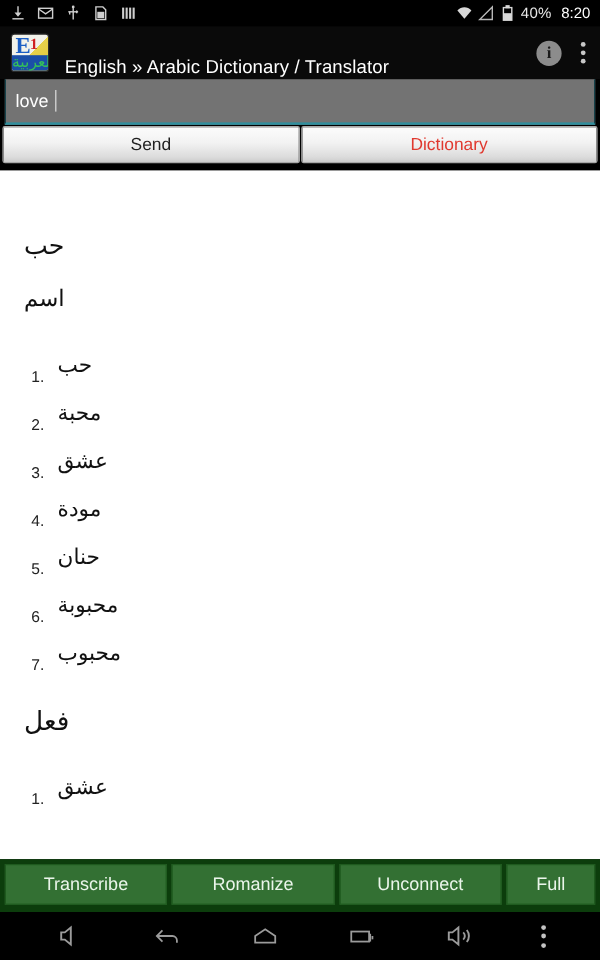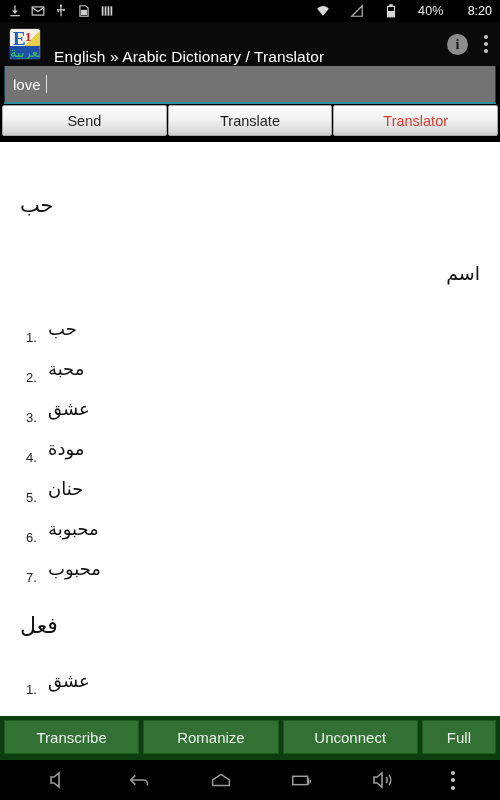--- a/index.html
+++ b/index.html
@@ -11,21 +11,21 @@
   }
   #app { position:relative; width:500px; height:800px; background:#000; }
 
   
   .statusbar {
     position:absolute; top:0; left:0; width:500px; height:22px;
     background:#000; display:flex; align-items:center;
     padding:0 8px; color:#cfcfcf;
   }
   .sb-left { display:flex; align-items:center; gap:9px; }
-  .sb-right { margin-left:auto; display:flex; align-items:center; gap:20px; }
+  .sb-right { margin-left:auto; display:flex; align-items:center; gap:4px; }
   .sb-ico { width:14px; height:14px; display:block; }
   .sb-text { font-size:12.5px; color:#e8e8e8; letter-spacing:.2px; }
   .sb-time { font-size:12.5px; color:#fff; margin-left:4px; }
 
   
   .titlebar {
     position:absolute; top:22px; left:0; width:500px; height:44px;
     background:#0a0a0a; display:flex; align-items:center; padding:0 10px;
   }
   .app-icon {
@@ -98,22 +98,22 @@
   .content {
     position:absolute; top:142px; left:0; width:500px; height:574px;
     background:#fff; overflow:hidden; padding:11px 20px;
     font-family:"DejaVu Sans","Liberation Sans", sans-serif;
   }
   .headword {
     font-size:21px; color:#111; direction:rtl; text-align:left;
     margin-top:42px; line-height:1;
   }
   .pos-label {
-    font-size:19px; color:#111; direction:rtl; text-align:right;
-    margin-top:48px; line-height:1;
+    font-size:19px; color:#111; direction:rtl; text-align:left;
+    margin-top:24px; line-height:1;
   }
   .sense-list { margin-top:24px; list-style:none; }
   .sense-item {
     position:relative; height:40px; padding-left:26px;
   }
   .sense-num {
     position:absolute; left:6px; bottom:2px;
     font-size:13px; color:#222;
     font-family:"Liberation Sans", sans-serif;
   }
@@ -220,22 +220,21 @@
 
   <div class="input-wrap">
     <div class="edit-field">
       <span class="edit-val">love</span>
       <span class="caret"></span>
     </div>
   </div>
 
   <div class="btn-row">
     <div class="abtn">Send</div>
-    <div class="abtn">Translate</div>
-    <div class="abtn accent">Translator</div>
+    <div class="abtn accent">Dictionary</div>
   </div>
 
   <div class="content">
     <div class="headword">حب</div>
 
     <div class="pos-label">اسم</div>
     <ul class="sense-list">
       <li class="sense-item">
         <span class="sense-num">1.</span>
         <span class="sense-ar">حب</span>

